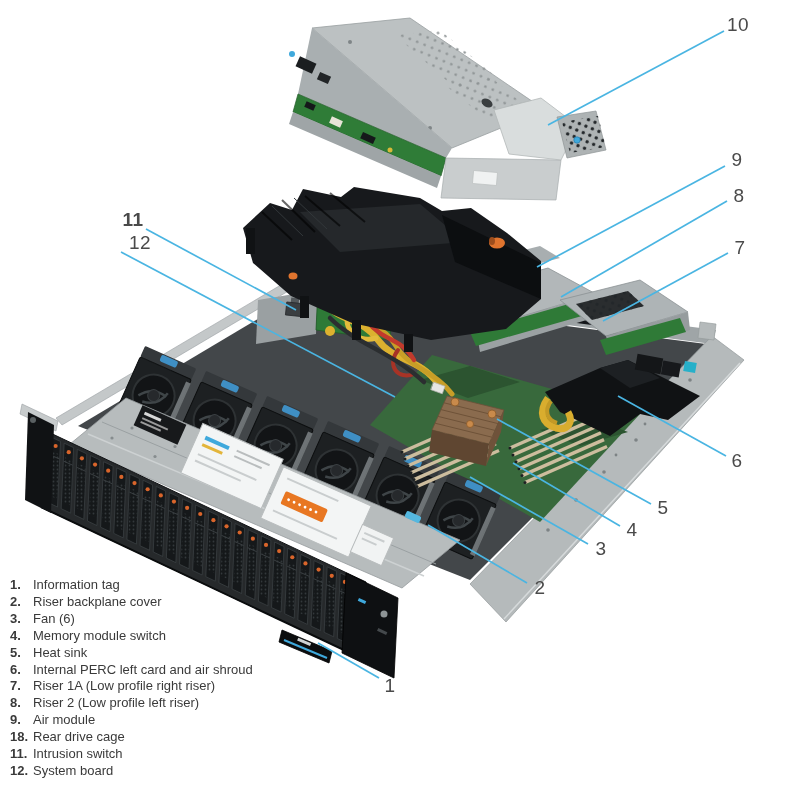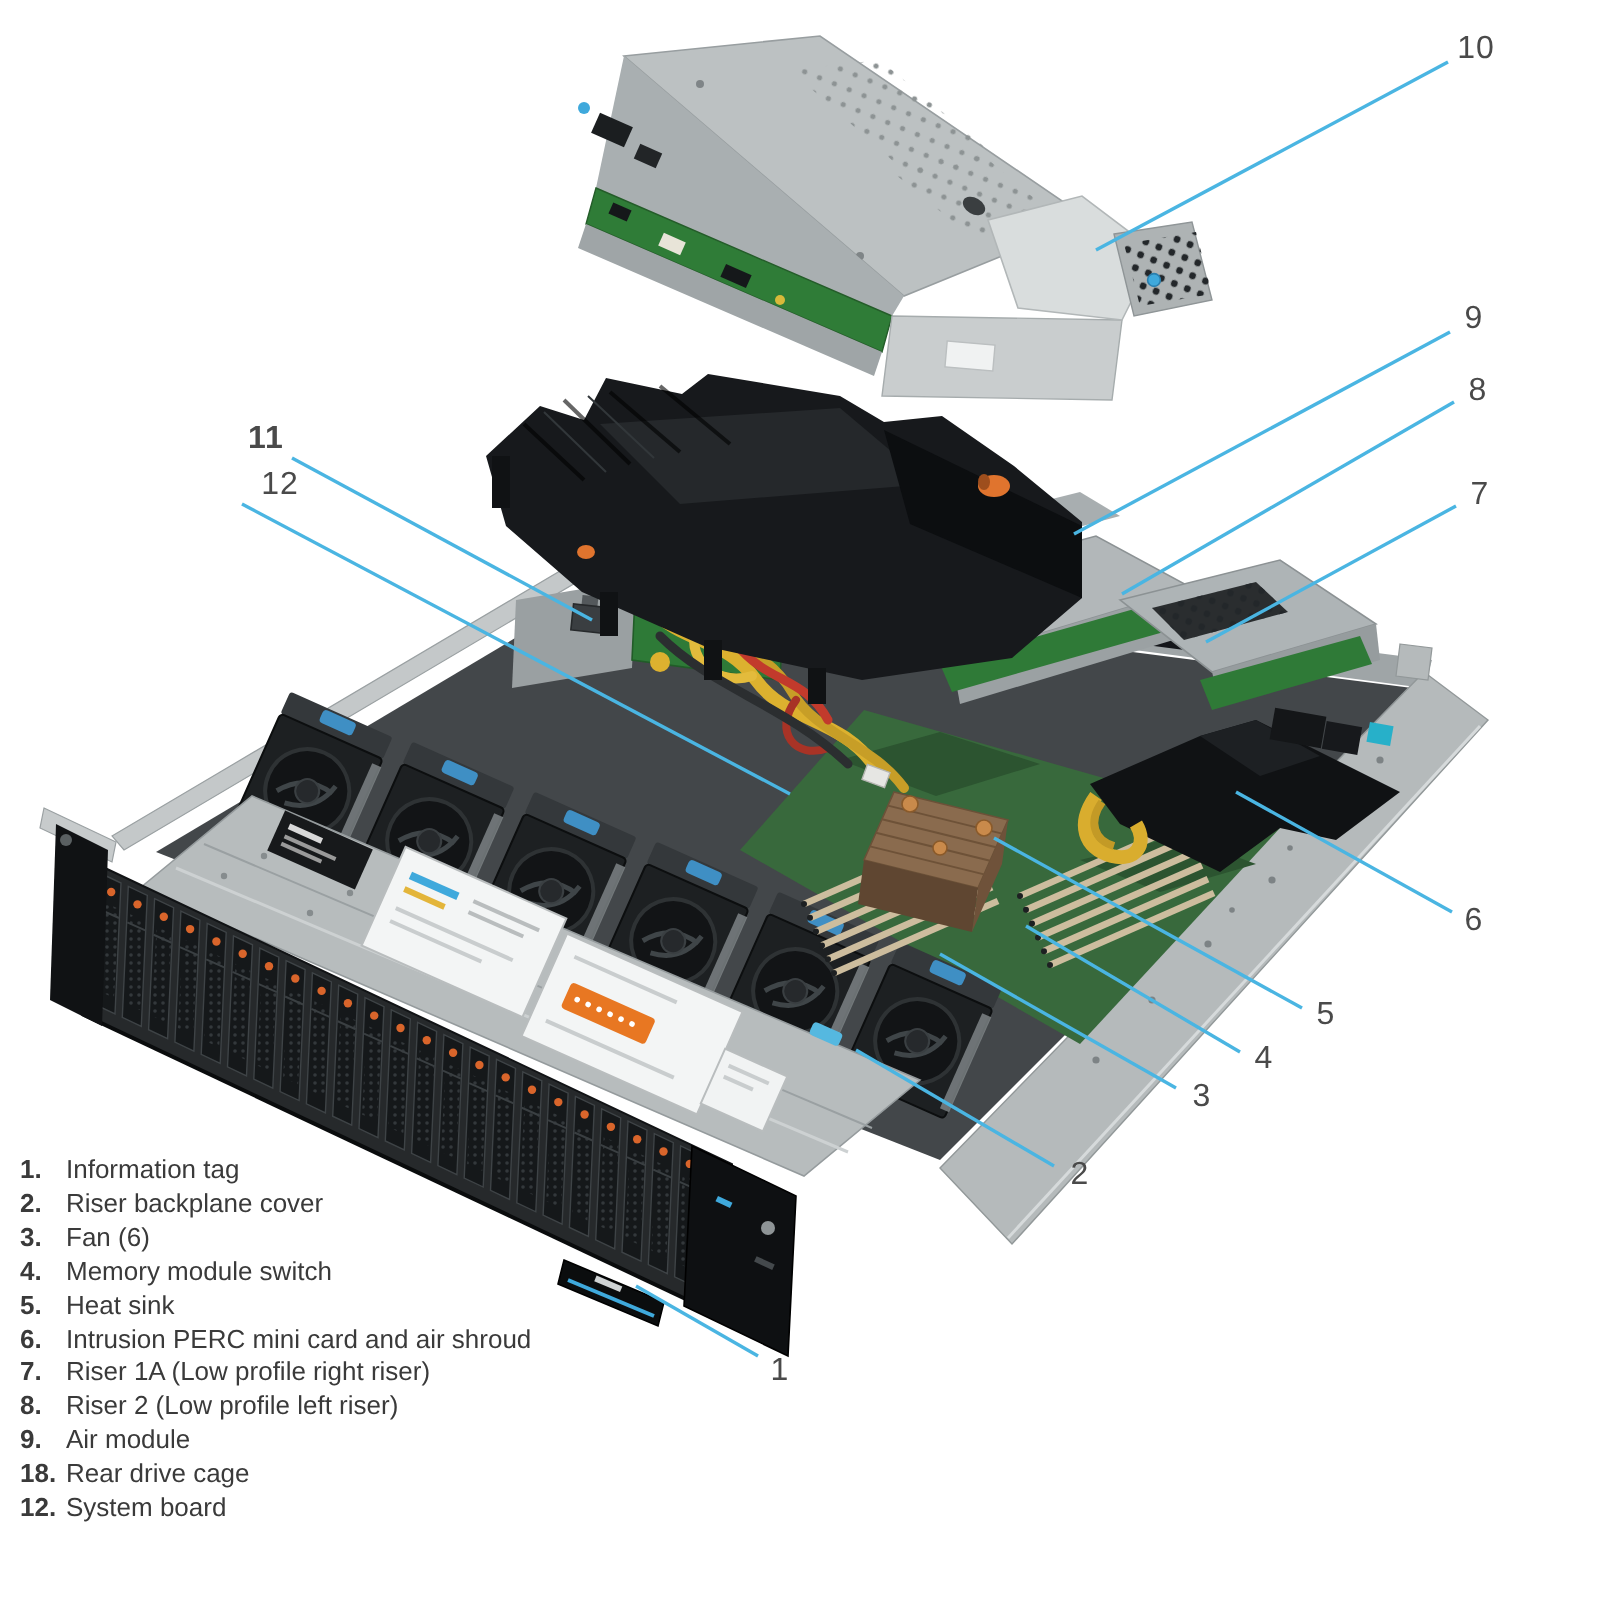--- a/index.html
+++ b/index.html
@@ -4,21 +4,21 @@
 <style>
   html,body{margin:0;padding:0;background:#ffffff;}
   .canvas{
     position:relative;width:800px;height:800px;background:#ffffff;
     font-family:"Liberation Sans",sans-serif;overflow:hidden;
   }
   .illustration,.overlay{position:absolute;left:0;top:0;width:800px;height:800px;}
   .callout-layer{position:absolute;left:0;top:0;width:800px;height:800px;pointer-events:none;}
   .callout-num{
     position:absolute;transform:translate(-50%,-50%);
-    font-size:16px;color:#4a4a4a;letter-spacing:0.5px;
+    font-size:19px;color:#4a4a4a;letter-spacing:0.5px;
   }
   .legend{
     position:absolute;left:10px;top:577px;width:300px;
     font-size:13px;color:#3a3a3a;
   }
   .legend-row{display:flex;line-height:16.9px;}
   .legend-num{width:23px;font-weight:700;flex:none;}
   .legend-label{white-space:nowrap;}
 </style>
 </head>
@@ -591,37 +591,41 @@
       <div class="legend-row">
         <span class="legend-num">4.</span>
         <span class="legend-label">Memory module switch</span>
       </div>
       <div class="legend-row">
         <span class="legend-num">5.</span>
         <span class="legend-label">Heat sink</span>
       </div>
       <div class="legend-row">
         <span class="legend-num">6.</span>
-        <span class="legend-label">Intrusion PERC mini card and air shroud</span>
+        <span class="legend-label">Internal PERC left card and air shroud</span>
       </div>
       <div class="legend-row">
         <span class="legend-num">7.</span>
         <span class="legend-label">Riser 1A (Low profile right riser)</span>
       </div>
       <div class="legend-row">
         <span class="legend-num">8.</span>
         <span class="legend-label">Riser 2 (Low profile left riser)</span>
       </div>
       <div class="legend-row">
         <span class="legend-num">9.</span>
         <span class="legend-label">Air module</span>
       </div>
       <div class="legend-row">
         <span class="legend-num">18.</span>
         <span class="legend-label">Rear drive cage</span>
       </div>
       <div class="legend-row">
+        <span class="legend-num">11.</span>
+        <span class="legend-label">Intrusion switch</span>
+      </div>
+      <div class="legend-row">
         <span class="legend-num">12.</span>
         <span class="legend-label">System board</span>
       </div>
     </div>
 
 </div>
 
 </body></html>

